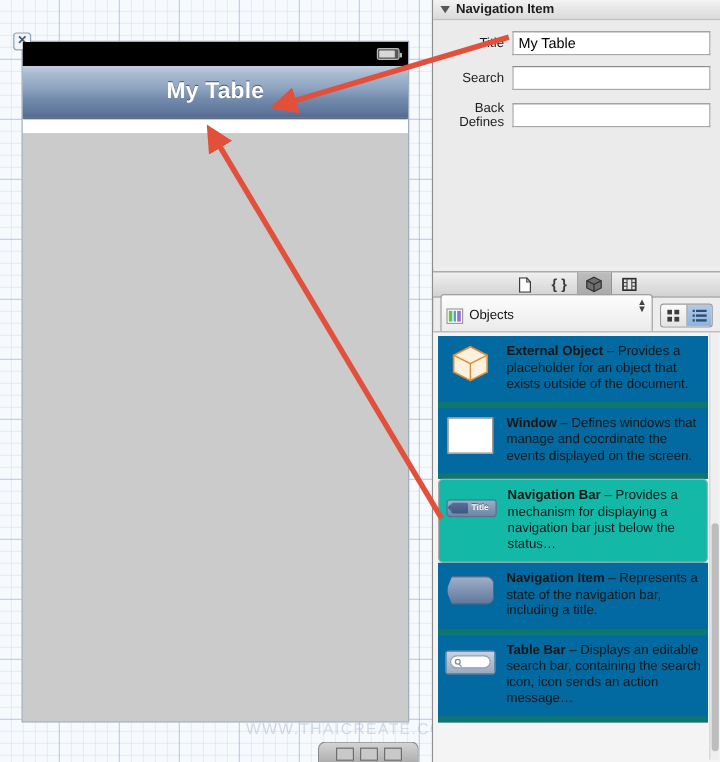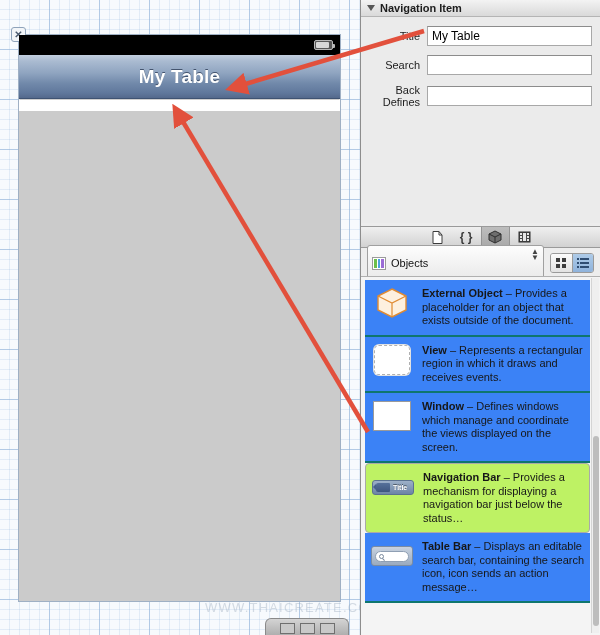--- a/index.html
+++ b/index.html
@@ -201,26 +201,26 @@
   
   #library-list {
     position: absolute; left: 0; top: 276px; right: 0; bottom: 0;
     background: #f4f4f4;
     border-top: 1px solid #b0b0b0;
     overflow: hidden;
     padding: 3px 10px 0 4px;
   }
   .lib-item {
     display: flex; gap: 7px; padding: 6px 4px 7px 4px;
-    border-bottom: 2px solid #0f766e;
-    background: #3b82f6;
+    border-bottom: 5px solid #0f766e;
+    background: #0369a1;
     align-items: flex-start;
   }
   .lib-item.selected {
-    background: #bef264;
+    background: #14b8a6;
     border: 1px solid #a9a9a9; border-radius: 4px;
   }
   .lib-thumb {
     width: 46px; min-width: 46px; height: 34px;
     display: flex; align-items: center; justify-content: center;
     position: relative;
   }
   .lib-text {
     font-size: 11px; line-height: 13.5px; color: #171717;
     padding-top: 1px;
@@ -428,50 +428,50 @@
           <svg class="thumb-cube" viewBox="0 0 34 32">
               <path d="M17 2l14 7v14l-14 7-14-7V9z" fill="#fdf0df" stroke="#e08b33" stroke-width="1.4"></path>
               <path d="M3 9l14 7 14-7M17 16v14" fill="none" stroke="#e08b33" stroke-width="1.2"></path>
             </svg>
         </div>
         <div class="lib-text">
           <b>External Object</b><span> – Provides a placeholder for an object that exists outside of the document.</span>
         </div>
       </div>
 
-      <div class="lib-item">
-        <div class="lib-thumb">
-          <span class="thumb-view"></span>
-        </div>
-        <div class="lib-text">
-          <b>View</b><span> – Represents a rectangular region in which it draws and receives events.</span>
-        </div>
-      </div>
 
       <div class="lib-item">
         <div class="lib-thumb">
           <span class="thumb-window"></span>
         </div>
         <div class="lib-text">
-          <b>Window</b><span> – Defines windows which manage and coordinate the views displayed on the screen.</span>
+          <b>Window</b><span> – Defines windows that manage and coordinate the events displayed on the screen.</span>
         </div>
       </div>
 
       <div class="lib-item selected">
         <div class="lib-thumb">
           <span class="thumb-navbar">
             <span class="navbar-back"></span>
             <span class="navbar-title-chip">Title</span>
           </span>
         </div>
         <div class="lib-text">
           <b>Navigation Bar</b><span> – Provides a mechanism for displaying a navigation bar just below the status…</span>
         </div>
       </div>
 
+      <div class="lib-item">
+        <div class="lib-thumb">
+          <span class="thumb-navitem"></span>
+        </div>
+        <div class="lib-text">
+          <b>Navigation Item</b><span> – Represents a state of the navigation bar, including a title.</span>
+        </div>
+      </div>
 
       <div class="lib-item">
         <div class="lib-thumb">
           <span class="thumb-searchbar">
             <span class="search-pill">
                 <span class="search-glass"></span>
               </span>
           </span>
         </div>
         <div class="lib-text">

